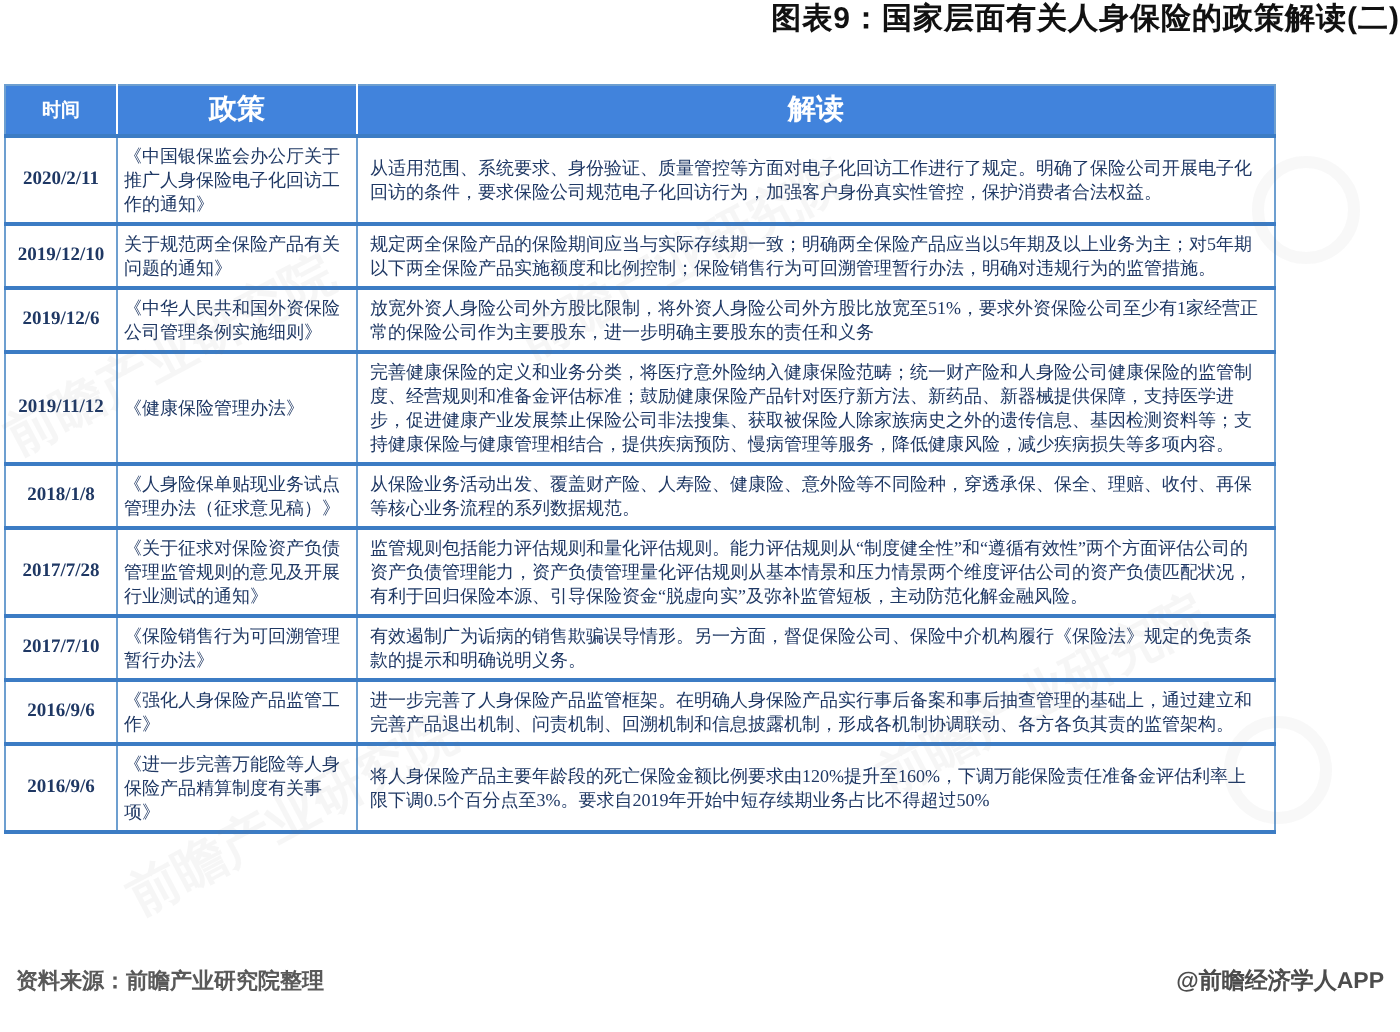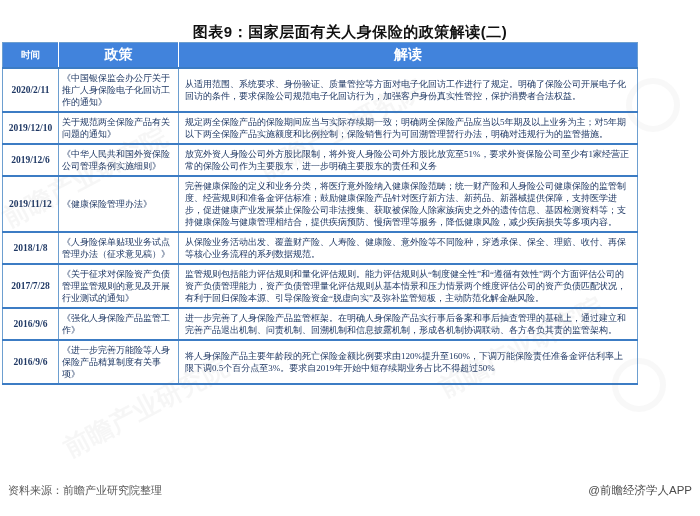--- a/index.html
+++ b/index.html
@@ -8,38 +8,38 @@
     --col-border:#6d9fd0;
     --text:#1f3864;
     --header-text:#ffffff;
     --footer-text:#595959;
     --title-text:#111111;
   }
   *{box-sizing:border-box;}
   body{margin:0;background:#ffffff;}
   .page{position:relative;width:700px;height:516px;background:#ffffff;overflow:hidden;
         font-family:"Liberation Sans",sans-serif;}
-  .title{margin:12px;padding-top:11px;text-align:center;font-size:15px;font-weight:bold;
+  .title{margin:0;text-align:right;font-size:15px;font-weight:bold;
          letter-spacing:0.5px;color:var(--title-text);}
   table.policy{position:absolute;top:42px;left:2px;width:636px;border-collapse:collapse;
          table-layout:fixed;border:1px solid var(--col-border);border-bottom:2px solid var(--row-border);
          font-family:"Liberation Serif","DejaVu Serif",serif;}
   thead th{background:var(--header-bg);color:var(--header-text);font-size:14px;font-weight:bold;
          height:17px;padding:2px 0;text-align:center;border-left:1px solid #ffffff;
          font-family:"Liberation Sans",sans-serif;}
   thead th:first-child{border-left:none;}
   tbody td{color:var(--text);font-size:9px;line-height:12px;vertical-align:middle;
          border-top:2px solid var(--row-border);border-left:1px solid var(--col-border);
          word-break:break-all;}
   tbody td:first-child{border-left:none;}
   .c-date{width:56px;text-align:center;font-size:9.5px;font-weight:bold;padding:3px 1px;}
   .c-policy{width:120px;padding:3px 3px;}
   .c-interp{padding:3px 6px;}
   .footer{position:absolute;left:8px;right:8px;top:483px;display:flex;
-          justify-content:space-between;align-items:flex-end;}
+          justify-content:space-between;align-items:flex-end;font-weight:bold;}
   .source{font-size:11px;color:var(--footer-text);}
   .credit{font-size:11.5px;color:#4c4c4c;margin-left:21px;}
   
   .wm{position:absolute;font-size:26px;font-weight:bold;color:#777777;opacity:0.06;
       transform:rotate(-28deg);white-space:nowrap;pointer-events:none;z-index:5;}
   .wm1{left:-6px;top:160px;}
   .wm2{left:250px;top:112px;}
   .wm3{left:55px;top:390px;}
   .wm4{left:430px;top:330px;}
   .wm-logo{position:absolute;width:54px;height:54px;border:6px solid #777777;border-radius:50%;
@@ -94,20 +94,25 @@
       <td class="c-date">2018/1/8</td>
       <td class="c-policy">《人身险保单贴现业务试点管理办法（征求意见稿）》</td>
       <td class="c-interp">从保险业务活动出发、覆盖财产险、人寿险、健康险、意外险等不同险种，穿透承保、保全、理赔、收付、再保等核心业务流程的系列数据规范。</td>
     </tr>
         <tr>
       <td class="c-date">2017/7/28</td>
       <td class="c-policy">《关于征求对保险资产负债管理监管规则的意见及开展行业测试的通知》</td>
       <td class="c-interp">监管规则包括能力评估规则和量化评估规则。能力评估规则从“制度健全性”和“遵循有效性”两个方面评估公司的资产负债管理能力，资产负债管理量化评估规则从基本情景和压力情景两个维度评估公司的资产负债匹配状况，有利于回归保险本源、引导保险资金“脱虚向实”及弥补监管短板，主动防范化解金融风险。</td>
     </tr>
         <tr>
+      <td class="c-date">2017/7/10</td>
+      <td class="c-policy">《保险销售行为可回溯管理暂行办法》</td>
+      <td class="c-interp">有效遏制广为诟病的销售欺骗误导情形。另一方面，督促保险公司、保险中介机构履行《保险法》规定的免责条款的提示和明确说明义务。</td>
+    </tr>
+        <tr>
       <td class="c-date">2016/9/6</td>
       <td class="c-policy">《强化人身保险产品监管工作》</td>
       <td class="c-interp">进一步完善了人身保险产品监管框架。在明确人身保险产品实行事后备案和事后抽查管理的基础上，通过建立和完善产品退出机制、问责机制、回溯机制和信息披露机制，形成各机制协调联动、各方各负其责的监管架构。</td>
     </tr>
         <tr>
       <td class="c-date">2016/9/6</td>
       <td class="c-policy">《进一步完善万能险等人身保险产品精算制度有关事项》</td>
       <td class="c-interp">将人身保险产品主要年龄段的死亡保险金额比例要求由120%提升至160%，下调万能保险责任准备金评估利率上限下调0.5个百分点至3%。要求自2019年开始中短存续期业务占比不得超过50%</td>
     </tr>
       </tbody>

